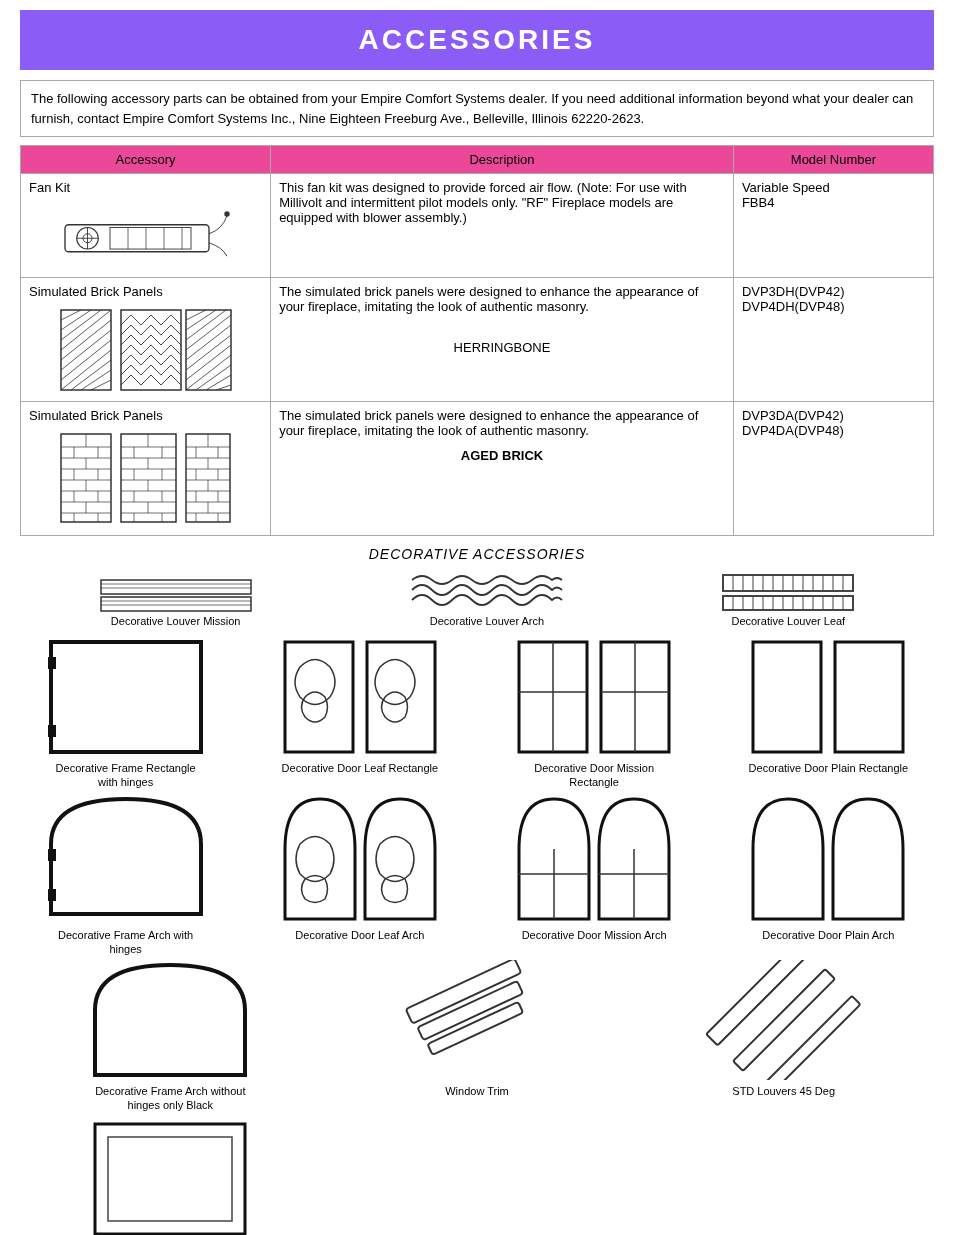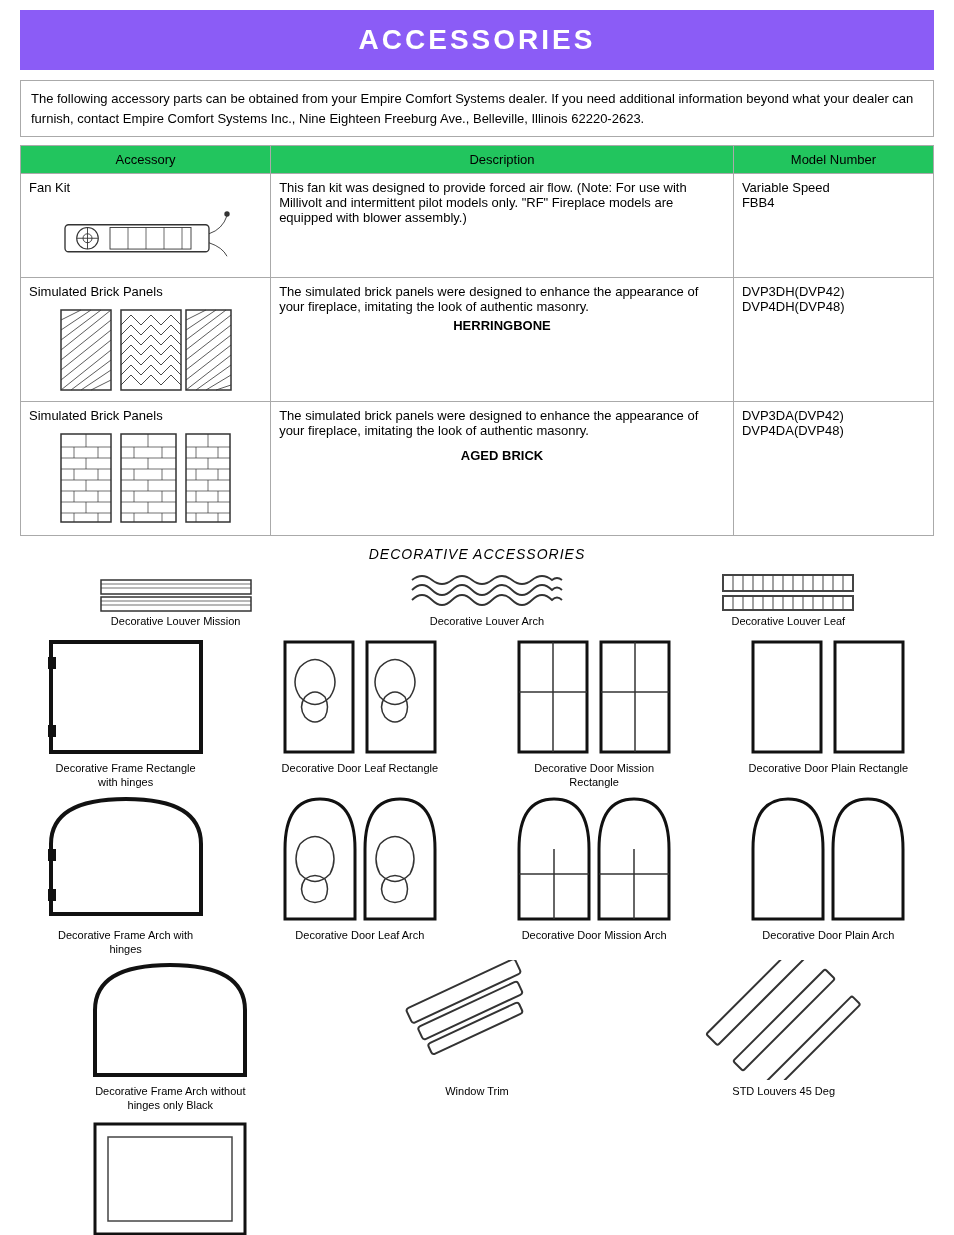--- a/index.html
+++ b/index.html
@@ -40,21 +40,21 @@
       margin-bottom: 10px;
       font-size: 13px;
     }
     .accessories-table th, .accessories-table td {
       border: 1px solid #aaa;
       padding: 6px 8px;
       vertical-align: top;
     }
     .accessories-table th {
       font-weight: normal;
-      background: #22c55e;
+      background: #ec4899;
     }
     .accessories-table td.accessory-cell {
       width: 200px;
     }
     .accessories-table td.desc-cell {
       width: 370px;
     }
     .accessories-table td.model-cell {
       width: 160px;
     }
@@ -226,21 +226,21 @@
                 <line x1="130" y1="85" x2="175" y2="50" stroke="#333" stroke-width="0.8"></line>
                 <line x1="140" y1="85" x2="175" y2="60" stroke="#333" stroke-width="0.8"></line>
                 <line x1="150" y1="85" x2="175" y2="70" stroke="#333" stroke-width="0.8"></line>
                 <line x1="160" y1="85" x2="175" y2="80" stroke="#333" stroke-width="0.8"></line>
               </g>
             </svg>
           </div>
         </td>
         <td class="desc-cell">
           <span>The simulated brick panels were designed to enhance the appearance of your fireplace, imitating the look of authentic masonry.</span>
-          <div class="center-text" style="margin-top:4px; font-weight:bold;">HERRINGBONE</div>
+          <div class="center-text" style="margin-top:26px; font-weight:normal;">HERRINGBONE</div>
         </td>
         <td class="model-cell">
           <span>DVP3DH(DVP42)<br>DVP4DH(DVP48)</span>
         </td>
       </tr>
 
       <tr>
         <td class="accessory-cell">
           <span>Simulated Brick Panels</span>
           <div class="accessory-image">

